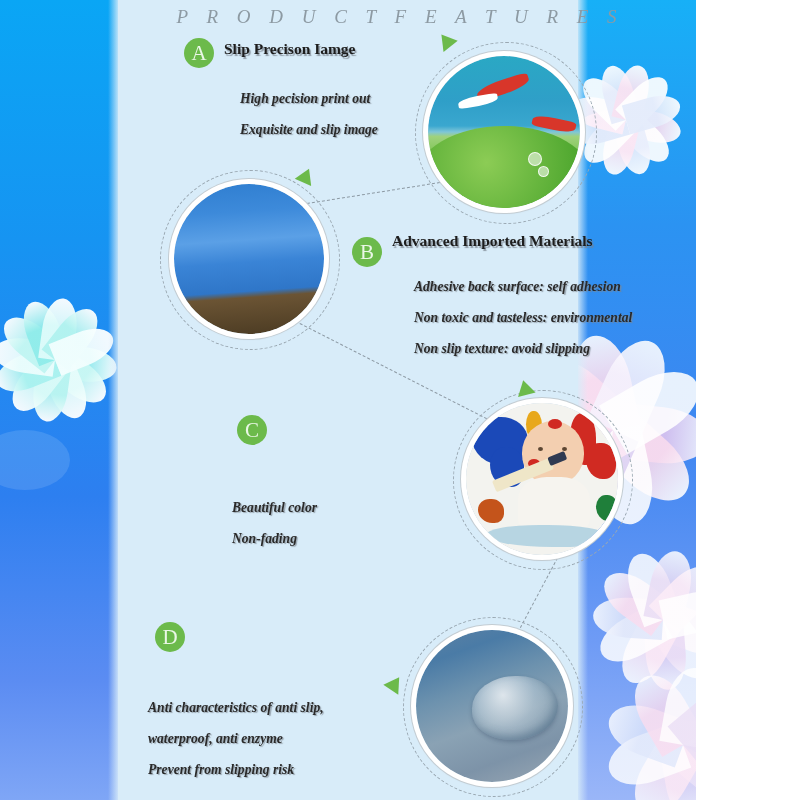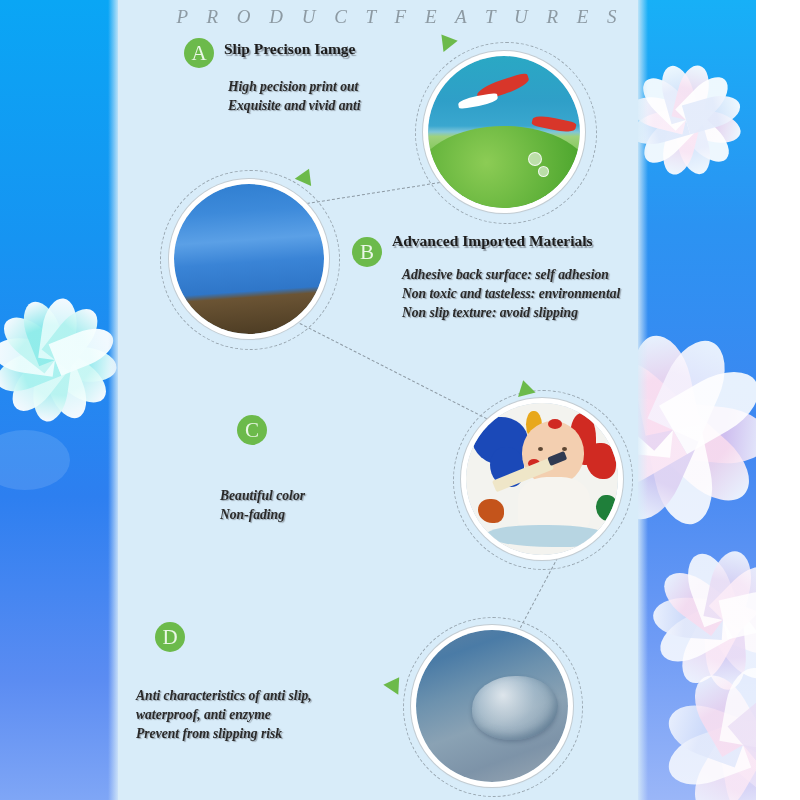--- a/index.html
+++ b/index.html
@@ -1,21 +1,21 @@
 <!DOCTYPE html>
 <html><head>
 <meta charset="utf-8">
 <title>Product Features</title>
 <style>
   html,body{margin:0;padding:0;background:#fff;}
   body{font-family:"Liberation Serif", serif;}
 
   #page{
     position:relative;
-    width:756px;height:800px;
+    width:696px;height:800px;
     overflow:hidden;
     background:#d8ecf9;
   }
 
   
   .band{position:absolute;top:0;height:800px;overflow:hidden;}
   .band-left{left:0;width:118px;
     background:linear-gradient(180deg,#0aa6f5 0%,#1694f2 30%,#2d7ff0 62%,#5b8cf2 85%,#7fa6f6 100%);}
   .band-right{right:0;width:118px;
     background:linear-gradient(180deg,#17b0f7 0%,#2b93f2 28%,#3f86f1 55%,#6e9bf5 80%,#9ab6f8 100%);}
@@ -66,21 +66,21 @@
     position:absolute;
     font-family:"Liberation Serif", serif;
     font-style:italic;
     font-weight:bold;
     font-size:13.6px;
     line-height:1.38;
     color:#2a2a2a;
     white-space:nowrap;
     text-shadow:1.3px 1.3px 1px rgba(125,135,145,.7);
   }
-  .bullets div{margin:0;padding:0;}
+  .bullets div{margin:12px;padding:0;}
 
   
   .photo{
     position:absolute;border-radius:50%;overflow:hidden;
     box-shadow:0 0 0 5px #ffffff, 0 0 0 6px #c3ccd2, 0 2px 5px rgba(70,90,110,.3);
   }
   .photo .inner{position:absolute;inset:0;border-radius:50%;overflow:hidden;}
   .dash-ring{
     position:absolute;border-radius:50%;
     border:1.5px dashed #9aa8b2;
@@ -205,21 +205,21 @@
   <div class="title">P R O D U C T   F E A T U R E S</div>
 
   <div class="connector" style="left:440px;top:183px;width:160px;transform:rotate(171deg);"></div>
   <div class="connector" style="left:300px;top:323px;width:215px;transform:rotate(27deg);"></div>
   <div class="connector" style="left:558px;top:558px;width:115px;transform:rotate(118deg);"></div>
 
   <div class="badge" style="left:184px;top:38px;">A</div>
   <div class="heading" style="left:224px;top:40px;">Slip Precison Iamge</div>
   <div class="bullets" style="left:228px;top:78px;">
     <div>High pecision print out</div>
-    <div>Exquisite and vivid anti</div>
+    <div>Exquisite and slip image</div>
   </div>
 
   <div class="dash-ring" style="left:415px;top:42px;width:180px;height:180px;"></div>
   <div class="photo" style="left:428px;top:56px;width:152px;height:152px;">
     <div class="inner">
       <div class="pondA"></div>
       <div class="wave" style="top:66px;"></div>
       <div class="wave" style="top:74px;height:6px;opacity:.6;"></div>
       <div class="koi" style="left:48px;top:24px;width:54px;height:14px;"></div>
       <div class="koi w" style="left:30px;top:40px;width:40px;height:10px;transform:rotate(-10deg);"></div>

